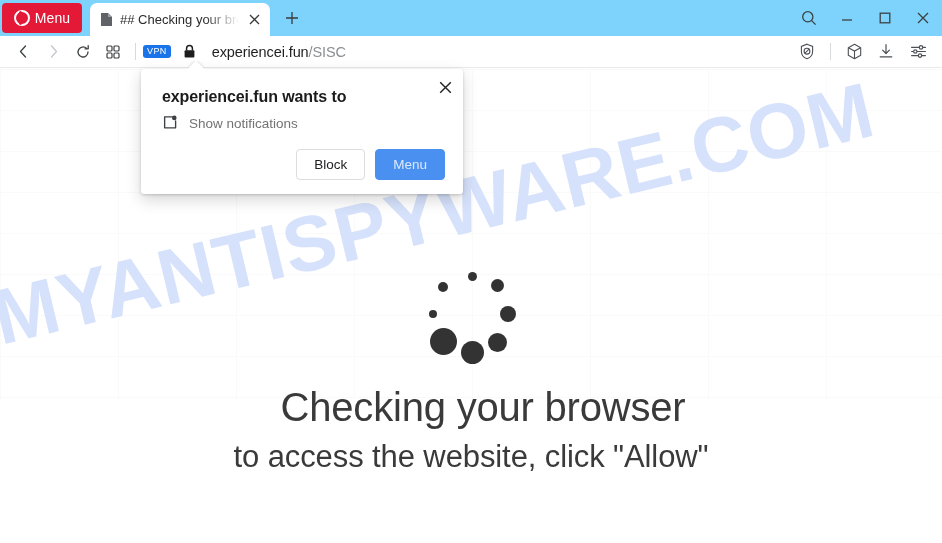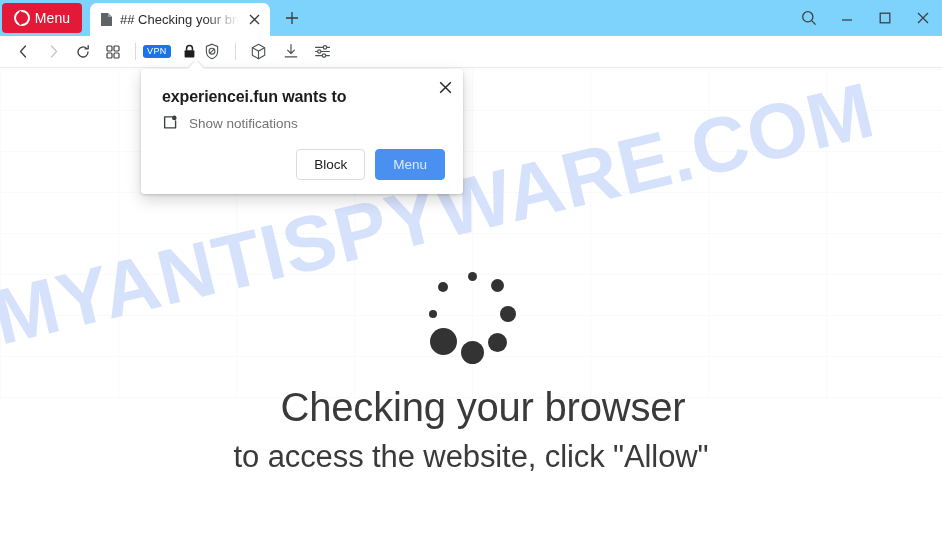--- a/index.html
+++ b/index.html
@@ -431,20 +431,21 @@
 
     <div class="vpn-badge">VPN</div>
 
     <div class="lock-icon">
       <svg width="13" height="15" viewBox="0 0 13 15">
         <path d="M3.6 6.4V4.3a2.9 2.9 0 0 1 5.8 0v2.1" stroke="currentColor" stroke-width="1.5" fill="none"></path>
         <rect x="1.6" y="6.2" width="9.8" height="7.4" rx="1.1" fill="currentColor"></rect>
       </svg>
     </div>
 
+    <div class="urlbox" title="Search or enter address"><span>experiencei.fun</span><span class="url-path">/SISC</span></div>
 
     <div class="right-icons">
       <div class="ricon">
         <svg width="16" height="17" viewBox="0 0 16 17">
           <path d="M8 1.2l5.6 2.2v5c0 3.6-2.6 6.2-5.6 7.3C5 14.6 2.4 12 2.4 8.4v-5z" stroke="currentColor" stroke-width="1.1" fill="none"></path>
           <circle cx="8" cy="8.2" r="2.9" stroke="currentColor" stroke-width="1.1" fill="none"></circle>
           <path d="M6 10.2l4-4" stroke="currentColor" stroke-width="1.1"></path>
         </svg>
       </div>
       <div class="vdivider"></div>

